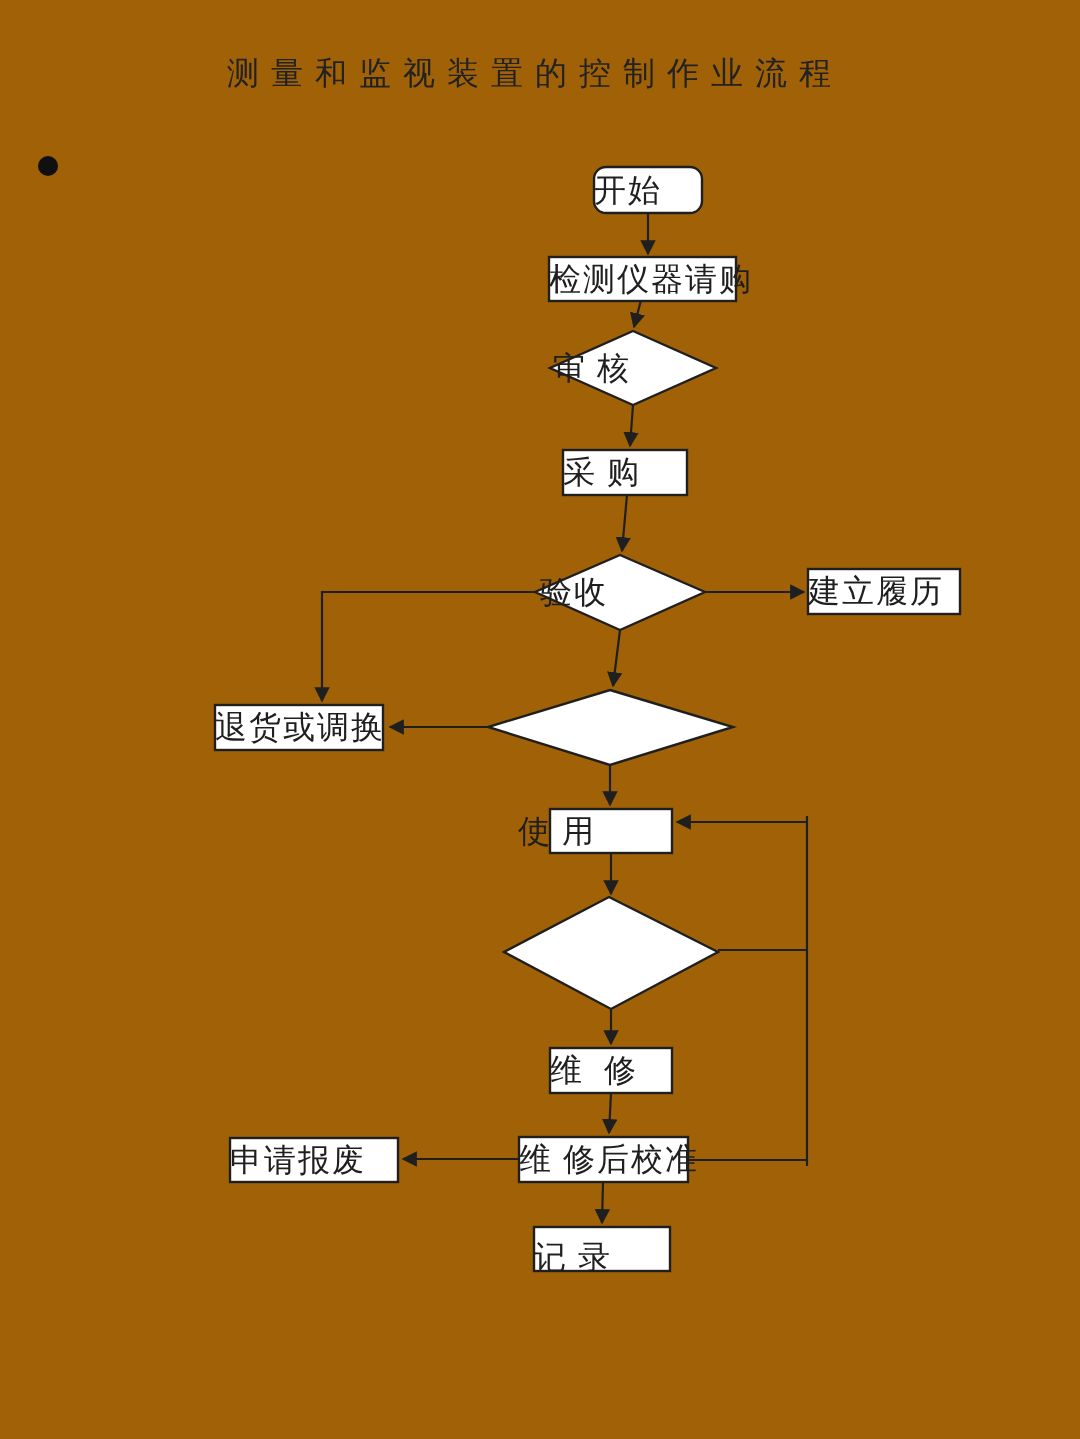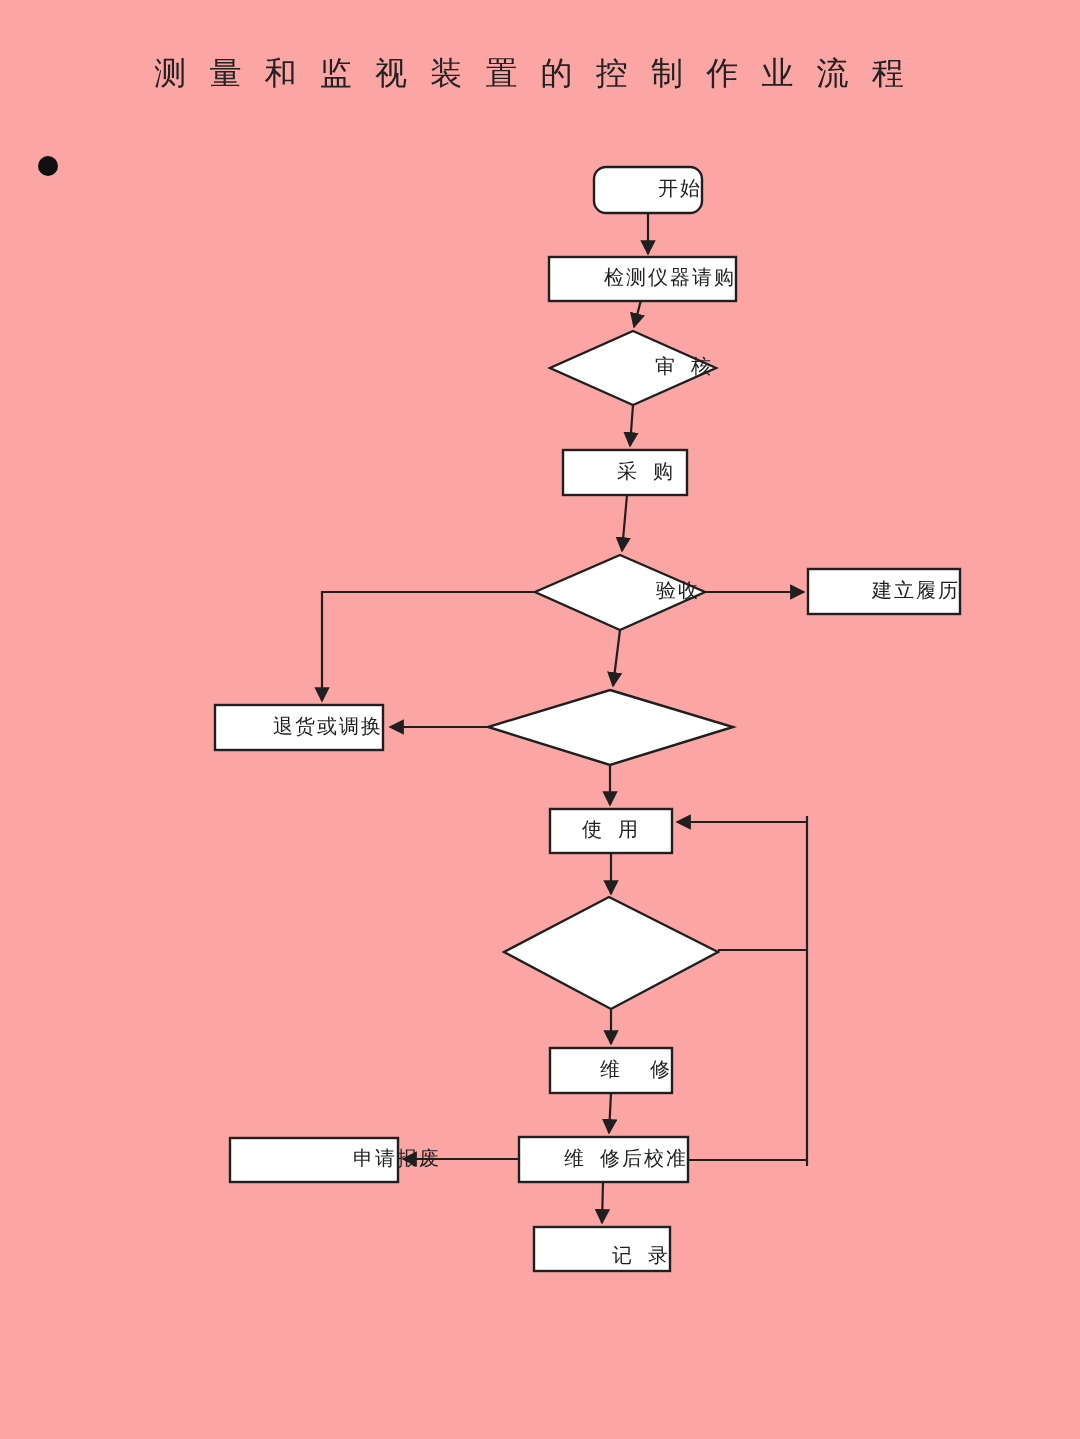--- a/index.html
+++ b/index.html
@@ -4,23 +4,23 @@
 <style>
   html, body {
     margin: 0;
     padding: 0;
     background: #ffffff;
   }
   .page {
     position: relative;
     width: 1080px;
     height: 1439px;
-    background: #fca5a5;
+    background: #a16207;
     overflow: hidden;
-    font-family: Liberation Mono, monospace;
+    font-family: Liberation Serif, serif;
     color: #1f1f1f;
   }
   .title {
     position: absolute;
     left: 150px;
     top: 52px;
     width: 760px;
     text-align: center;
     font-size: 32px;
     letter-spacing: 2px;
@@ -46,22 +46,22 @@
     stroke: #1f1f1f;
     stroke-width: 2.2;
   }
   svg .shape {
     fill: #ffffff;
     stroke: #1f1f1f;
     stroke-width: 2.4;
   }
   .lbl {
     position: absolute;
-    text-align: right;
-    font-size: 20px;
+    text-align: left;
+    font-size: 32px;
     letter-spacing: 2px;
     white-space: pre;
     color: #1f1f1f;
   }
 </style>
 </head>
 <body>
 
 <div class="page">
 
@@ -125,17 +125,17 @@
   <div class="lbl" style="left:215px; top:705px; width:168px; line-height:45px;border-radius:12px;">退货或调换</div>
 
 
   <div class="lbl" style="left:518px; top:809px; width:122px; line-height:44px;">使 用</div>
 
 
   <div class="lbl" style="left:550px; top:1048px; width:122px; line-height:45px;">维  修</div>
 
   <div class="lbl" style="left:519px; top:1137px; width:169px; line-height:45px;">维 修后校准</div>
 
-  <div class="lbl" style="left:230px; top:1138px; width:168px; line-height:44px;margin-left:43px;">申请报废</div>
+  <div class="lbl" style="left:230px; top:1138px; width:168px; line-height:44px;">申请报废</div>
 
   <div class="lbl" style="left:534px; top:1227px; width:136px; line-height:44px;margin-top:8px;">记 录</div>
 
 </div>
 
 </body></html>

